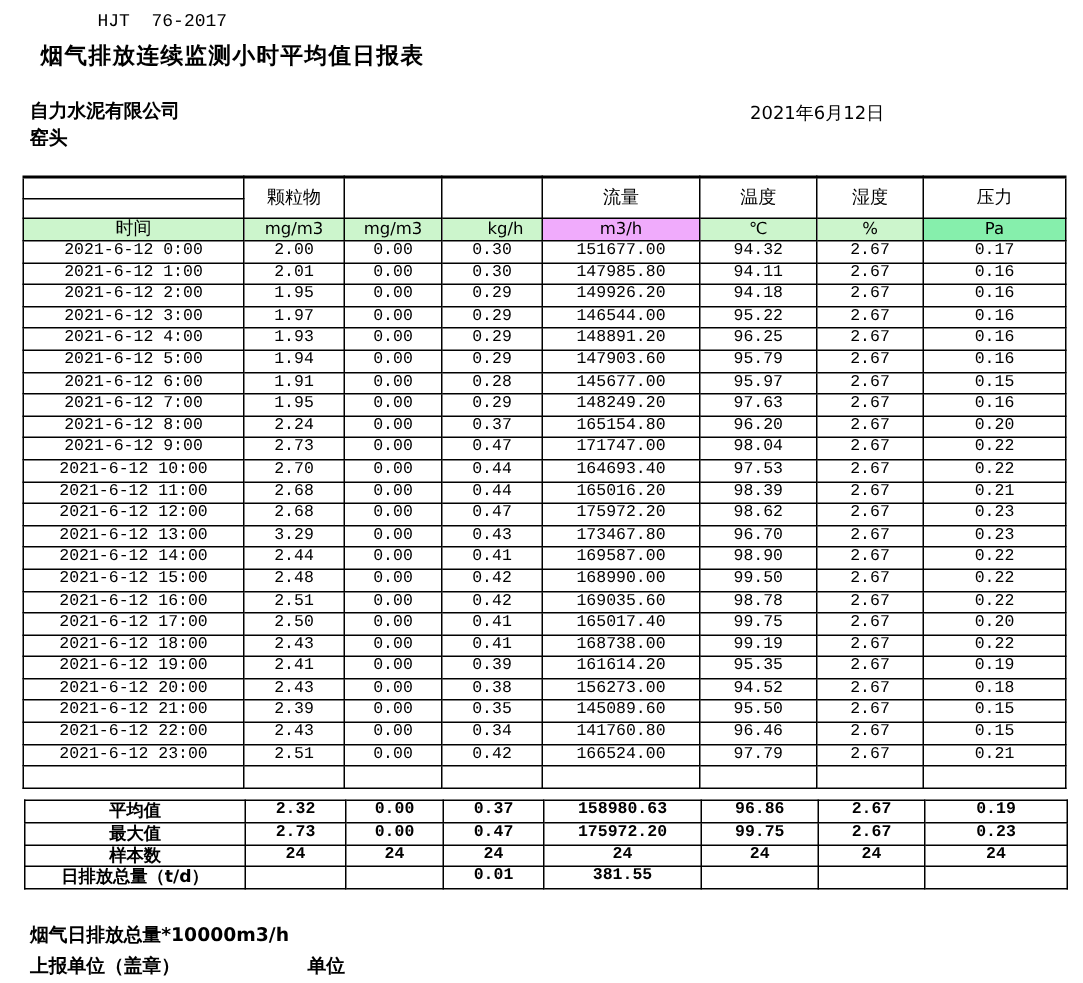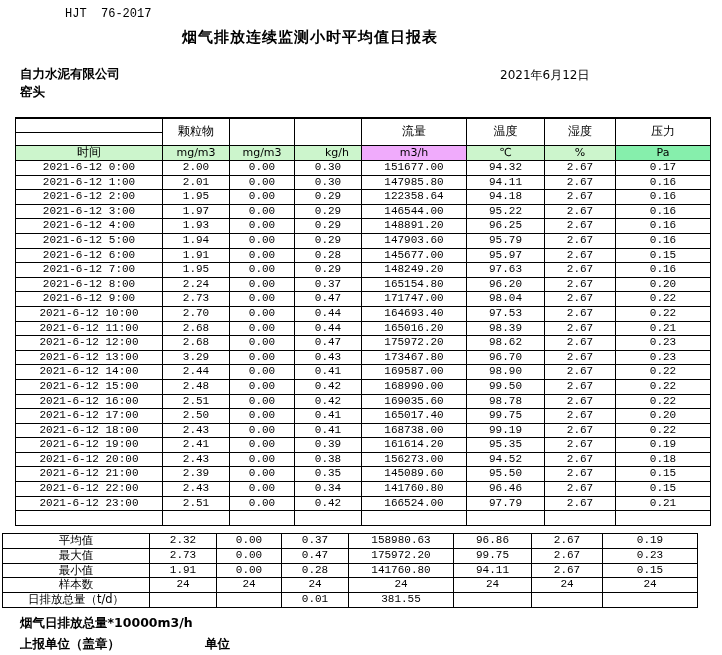--- a/index.html
+++ b/index.html
@@ -10,36 +10,36 @@
   }
   .page { position:absolute; inset:0; }
 
   .std-number {
     position:absolute; left:21px; top:7px;
     font-family:"Liberation Mono","DejaVu Sans Mono",monospace;
     font-size:12px; font-weight:normal; white-space:pre;margin-left:44px;
   }
   .report-title {
     position:absolute; left:0; top:28px; width:620px;
-    text-align:center; font-size:15px; font-weight:bold; letter-spacing:1px;
+    font-size:15px; font-weight:bold; letter-spacing:1px;padding-left:27px;
   }
   .company-name { position:absolute; left:20px; top:66px; font-size:12.5px; font-weight:bold; }
   .monitoring-point { position:absolute; left:20px; top:84px; font-size:12.5px; font-weight:bold; }
   .report-date { position:absolute; left:500px; top:67px; font-size:12px; }
 
   table { border-collapse:collapse; table-layout:fixed; }
   td {
     border:1px solid #000; padding:0 2px; margin:0;
     text-align:center; vertical-align:middle;
     white-space:nowrap; overflow:hidden;
     font-family:"Liberation Mono","DejaVu Sans Mono",monospace;
     font-size:11px; height:13.6px; line-height:13.6px;
   }
   .main-table { position:absolute; left:15px; top:117px; border-top:2px solid #000; }
-  .summary-table { position:absolute; left:2px; top:533px; }
+  .summary-table { position:absolute; left:16px; top:533px;font-weight:bold; }
 
   .gh-row td { height:12.5px; font-family:"DejaVu Sans",sans-serif; font-size:12px;border-radius:10px; }
   .units-row td {
     background:#ccf5cc; height:14px;
     font-family:"DejaVu Sans",sans-serif; font-size:11px;
   }
   .units-row td.c-time { font-size:12px; }
   .c-time { font-size:11px; }
   .c-label { font-family:"DejaVu Sans",sans-serif; font-size:11.5px; }
   .empty-row td { height:13.6px; }
@@ -115,21 +115,21 @@
           <td>147985.80</td>
           <td>94.11</td>
           <td>2.67</td>
           <td>0.16</td>
         </tr>
         <tr>
           <td class="c-time">2021-6-12 2:00</td>
           <td>1.95</td>
           <td>0.00</td>
           <td>0.29</td>
-          <td>122358.64</td>
+          <td>149926.20</td>
           <td>94.18</td>
           <td>2.67</td>
           <td>0.16</td>
         </tr>
         <tr>
           <td class="c-time">2021-6-12 3:00</td>
           <td>1.97</td>
           <td>0.00</td>
           <td>0.29</td>
           <td>146544.00</td>
@@ -378,30 +378,20 @@
           <td class="c-label">最大值</td>
           <td>2.73</td>
           <td>0.00</td>
           <td>0.47</td>
           <td>175972.20</td>
           <td>99.75</td>
           <td>2.67</td>
           <td>0.23</td>
         </tr>
         <tr>
-          <td class="c-label">最小值</td>
-          <td>1.91</td>
-          <td>0.00</td>
-          <td>0.28</td>
-          <td>141760.80</td>
-          <td>94.11</td>
-          <td>2.67</td>
-          <td>0.15</td>
-        </tr>
-        <tr>
           <td class="c-label">样本数</td>
           <td>24</td>
           <td>24</td>
           <td>24</td>
           <td>24</td>
           <td>24</td>
           <td>24</td>
           <td>24</td>
         </tr>
         <tr>

